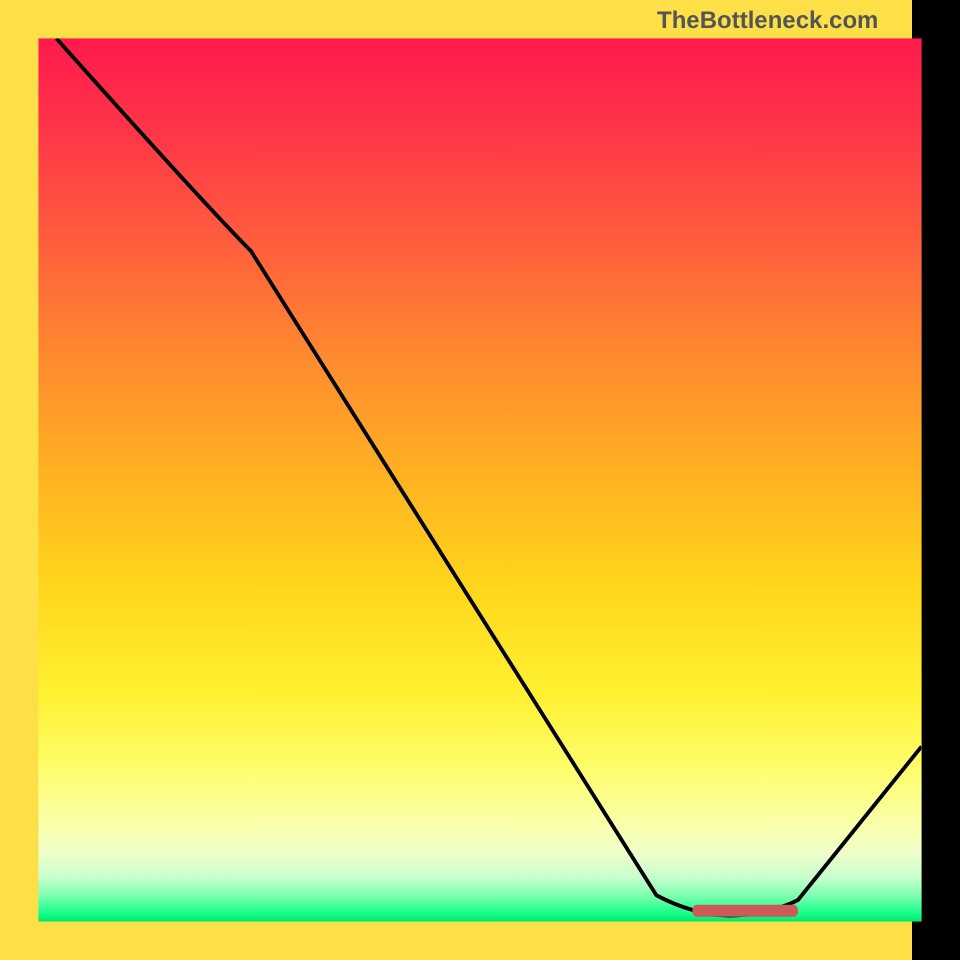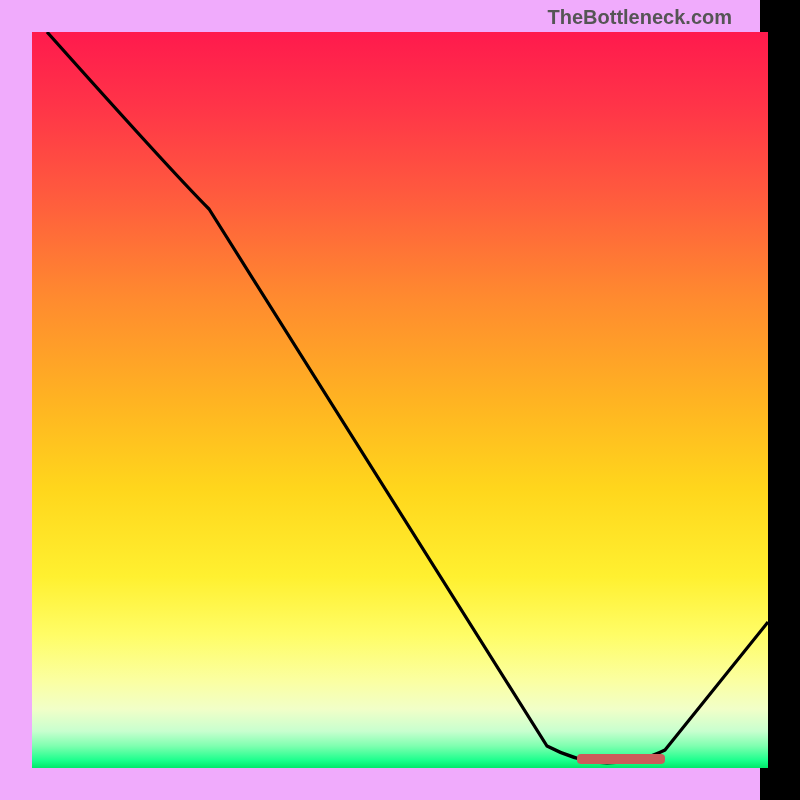--- a/index.html
+++ b/index.html
@@ -8,21 +8,21 @@
     width: 800px;
     height: 800px;
     background: #000;
     overflow: hidden;
     font-family: Arial, Helvetica, sans-serif;
   }
   .frame {
     position: relative;
     width: 760px;
     height: 800px;
-    background: #f0abfc;
+    background: #fde047;
   }
   .plot-area {
     position: absolute;
     left: 32px;
     top: 32px;
     width: 736px;
     height: 736px;
     background: linear-gradient(
       to bottom,
       #ff1a4d 0%,

